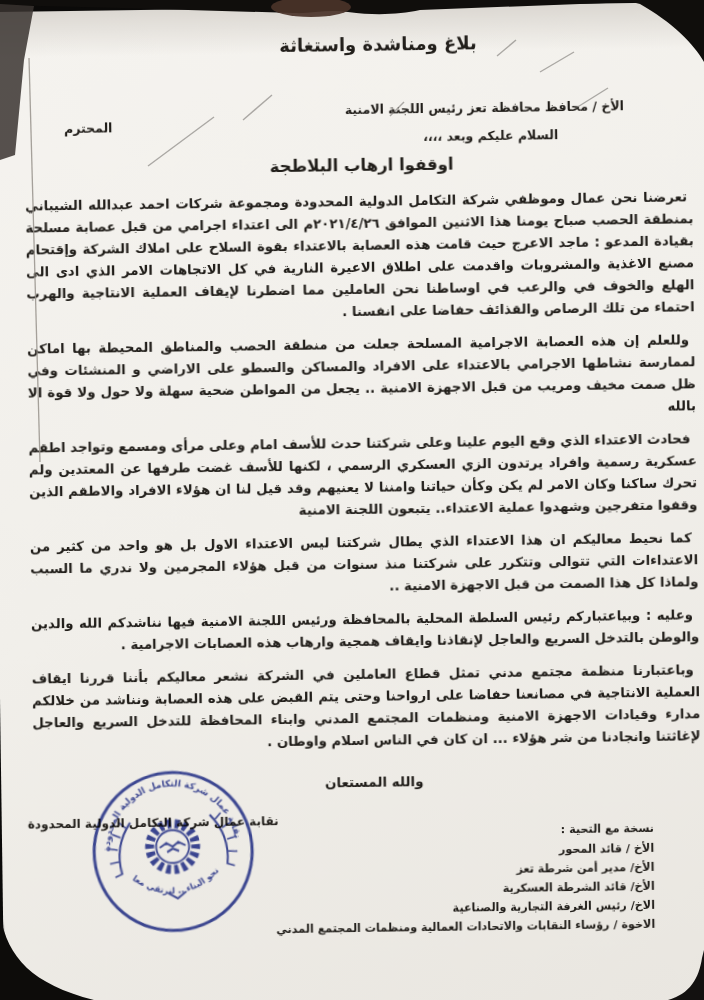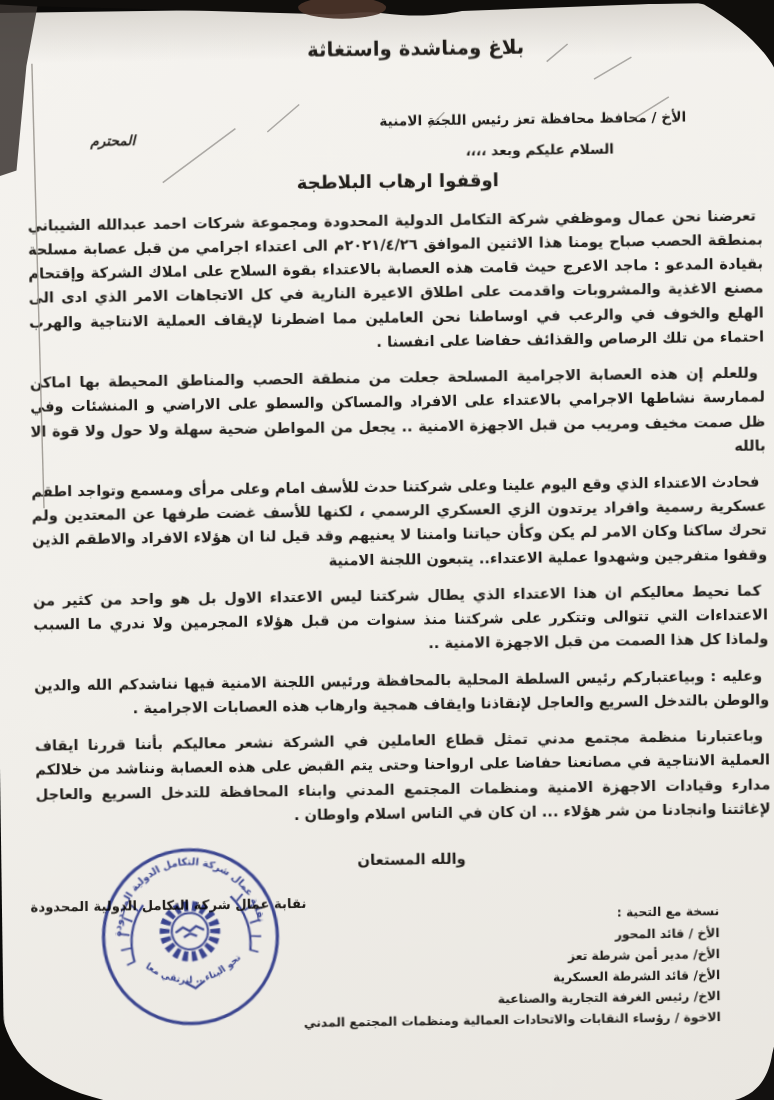--- a/index.html
+++ b/index.html
@@ -19,21 +19,21 @@
     background:linear-gradient(to bottom,rgba(160,152,142,.30),rgba(160,152,142,0));
     border-radius:8px 55px 0 0;
   }
   .content{position:absolute;inset:0;direction:rtl;color:#211e1a;font-weight:bold;}
 
   .doc-title{
     position:absolute;top:27px;left:0;right:0;text-align:center;
     font-size:18px;transform:translateX(30px);
   }
   .addressee{position:absolute;top:95px;right:82px;font-size:12.5px;}
-  .honorific{position:absolute;top:110px;left:90px;font-size:12.5px;font-style:italic;}
+  .honorific{position:absolute;top:110px;left:72px;font-size:12.5px;}
   .salutation{position:absolute;top:123px;right:148px;font-size:12.5px;}
   .subject{
     position:absolute;top:149px;left:0;right:0;text-align:center;
     font-size:16.5px;transform:translateX(12px);
   }
   .body-text{position:absolute;top:184px;right:14px;left:32px;}
   .body-text p{
     margin:0 0 11px 0;font-size:13.3px;line-height:22px;
     text-align:justify;text-justify:inter-word;text-indent:6px;
   }

